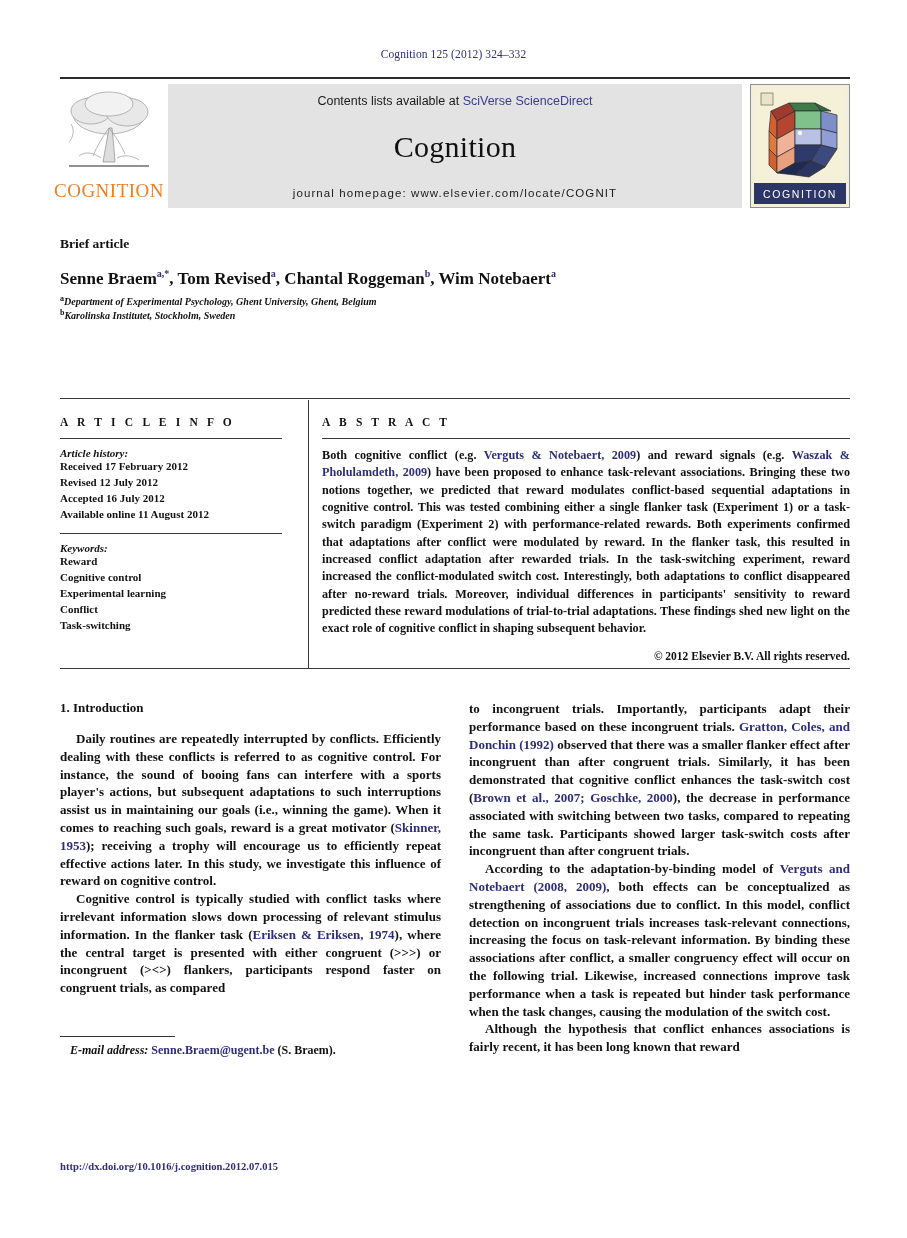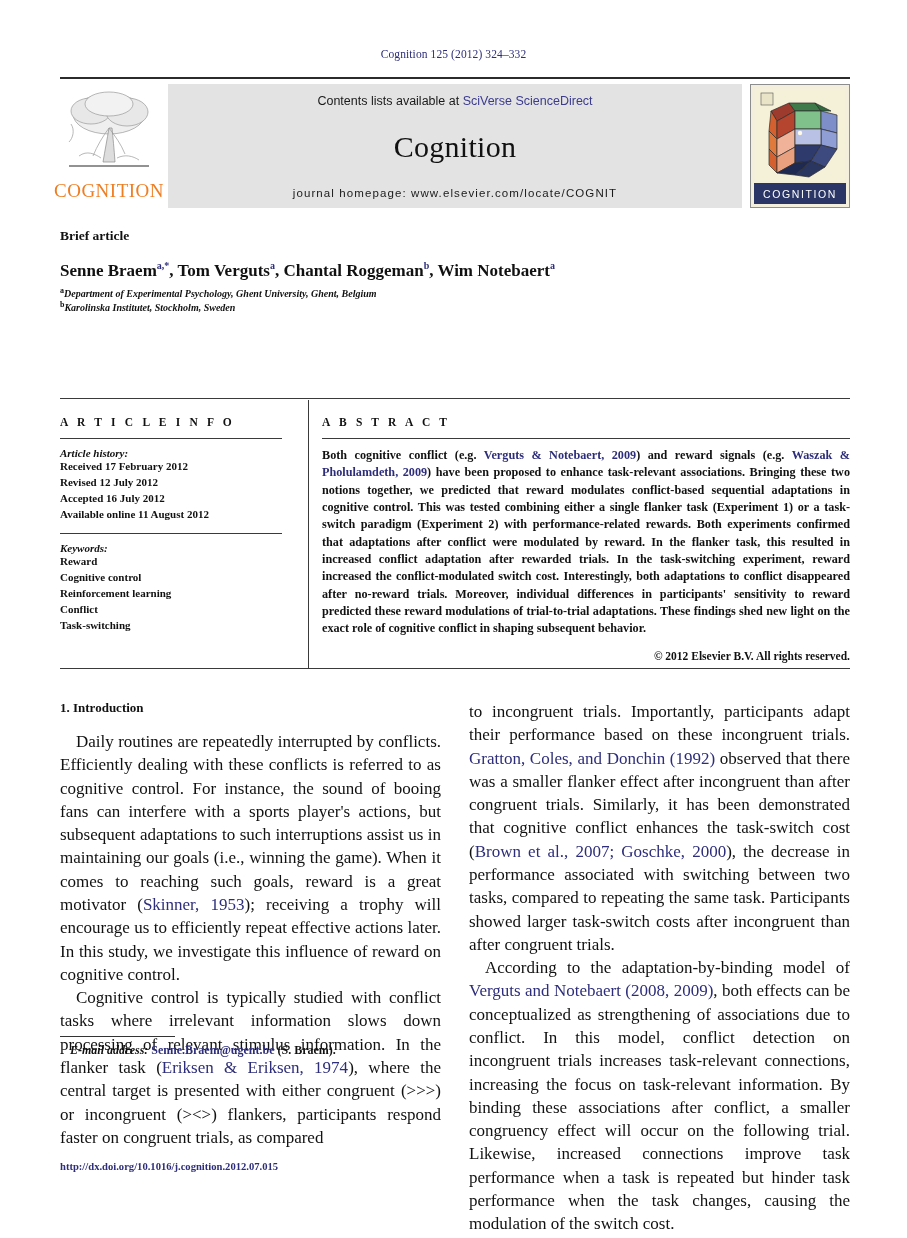--- a/index.html
+++ b/index.html
@@ -143,21 +143,21 @@
     font-size: 10.5px;
     letter-spacing: 1.6px;
     display: flex;
     align-items: center;
     justify-content: center;
   }
 
   
   .title-area {
     position: absolute;
-    top: 228px;
+    top: 236px;
     left: 60px;
     width: 790px;
   }
   .brief-article {
     font-family: "Liberation Serif", serif;
     font-size: 13.5px;
     font-weight: 700;
     color: #111;
   }
   .paper-title {
@@ -306,22 +306,22 @@
   }
   .sec-heading {
     font-family: "Liberation Serif", serif;
     font-size: 13px;
     font-weight: 700;
     color: #111;
     margin-bottom: 14px;
   }
   p.body {
     font-family: "Liberation Serif", serif;
-    font-size: 17px;
-    font-weight: 400;
+    font-size: 13px;
+    font-weight: 700;
     line-height: 1.37;
     text-align: justify;
     text-indent: 16px;
     margin: 0 0 0 0;
     color: #111;
   }
   p.body .ref { color: #2d2d7a; }
 
   
   .footnotes {
@@ -436,21 +436,21 @@
         </svg>
         <div class="cover-title">COGNITION</div>
       </div>
 
     </div>
   </div>
 
   <div class="title-area">
     <div class="brief-article">Brief article</div>
     <div class="authors">
-      <span><span>Senne Braem</span><sup>a,*</sup></span>, <span><span>Tom Verguts</span><sup>a</sup></span>, <span><span>Chantal Roggeman</span><sup>b</sup></span>, <span><span>Wim Notebaert</span><sup>a</sup></span>
+      <span><span>Senne Braem</span><sup>a,*</sup></span>, <span><span>Tom Revised</span><sup>a</sup></span>, <span><span>Chantal Roggeman</span><sup>b</sup></span>, <span><span>Wim Notebaert</span><sup>a</sup></span>
     </div>
     <div class="affiliations">
       <div><sup>a</sup><span>Department of Experimental Psychology, Ghent University, Ghent, Belgium</span></div>
       <div><sup>b</sup><span>Karolinska Institutet, Stockholm, Sweden</span></div>
     </div>
   </div>
 
   <div class="band-rule-top"></div>
   <div class="vert-divider"></div>
   <div class="band">
@@ -460,21 +460,21 @@
       <div class="thin-rule"></div>
       <div class="hist-title">Article history:</div>
       <div class="hist-line">Received 17 February 2012</div>
       <div class="hist-line">Revised 12 July 2012</div>
       <div class="hist-line">Accepted 16 July 2012</div>
       <div class="hist-line">Available online 11 August 2012</div>
       <div class="kw-rule"></div>
       <div class="kw-title">Keywords:</div>
       <div class="kw-line">Reward</div>
       <div class="kw-line">Cognitive control</div>
-      <div class="kw-line">Reinforcement learning</div>
+      <div class="kw-line">Experimental learning</div>
       <div class="kw-line">Conflict</div>
       <div class="kw-line">Task-switching</div>
     </div>
 
     <div class="abs-col">
       <div class="sec-label">A B S T R A C T</div>
       <div class="thin-rule"></div>
       <div class="abstract-text"><span>Both cognitive conflict (e.g. </span><span class="ref">Verguts &amp; Notebaert, 2009</span><span>) and reward signals (e.g. </span><span class="ref">Waszak &amp; Pholulamdeth, 2009</span><span>) have been proposed to enhance task-relevant associations. Bringing these two notions together, we predicted that reward modulates conflict-based sequential adaptations in cognitive control. This was tested combining either a single flanker task (Experiment 1) or a task-switch paradigm (Experiment 2) with performance-related rewards. Both experiments confirmed that adaptations after conflict were modulated by reward. In the flanker task, this resulted in increased conflict adaptation after rewarded trials. In the task-switching experiment, reward increased the conflict-modulated switch cost. Interestingly, both adaptations to conflict disappeared after no-reward trials. Moreover, individual differences in participants' sensitivity to reward predicted these reward modulations of trial-to-trial adaptations. These findings shed new light on the exact role of cognitive conflict in shaping subsequent behavior.</span></div>
       <div class="copyright">© 2012 Elsevier B.V. All rights reserved.</div>
     </div>

